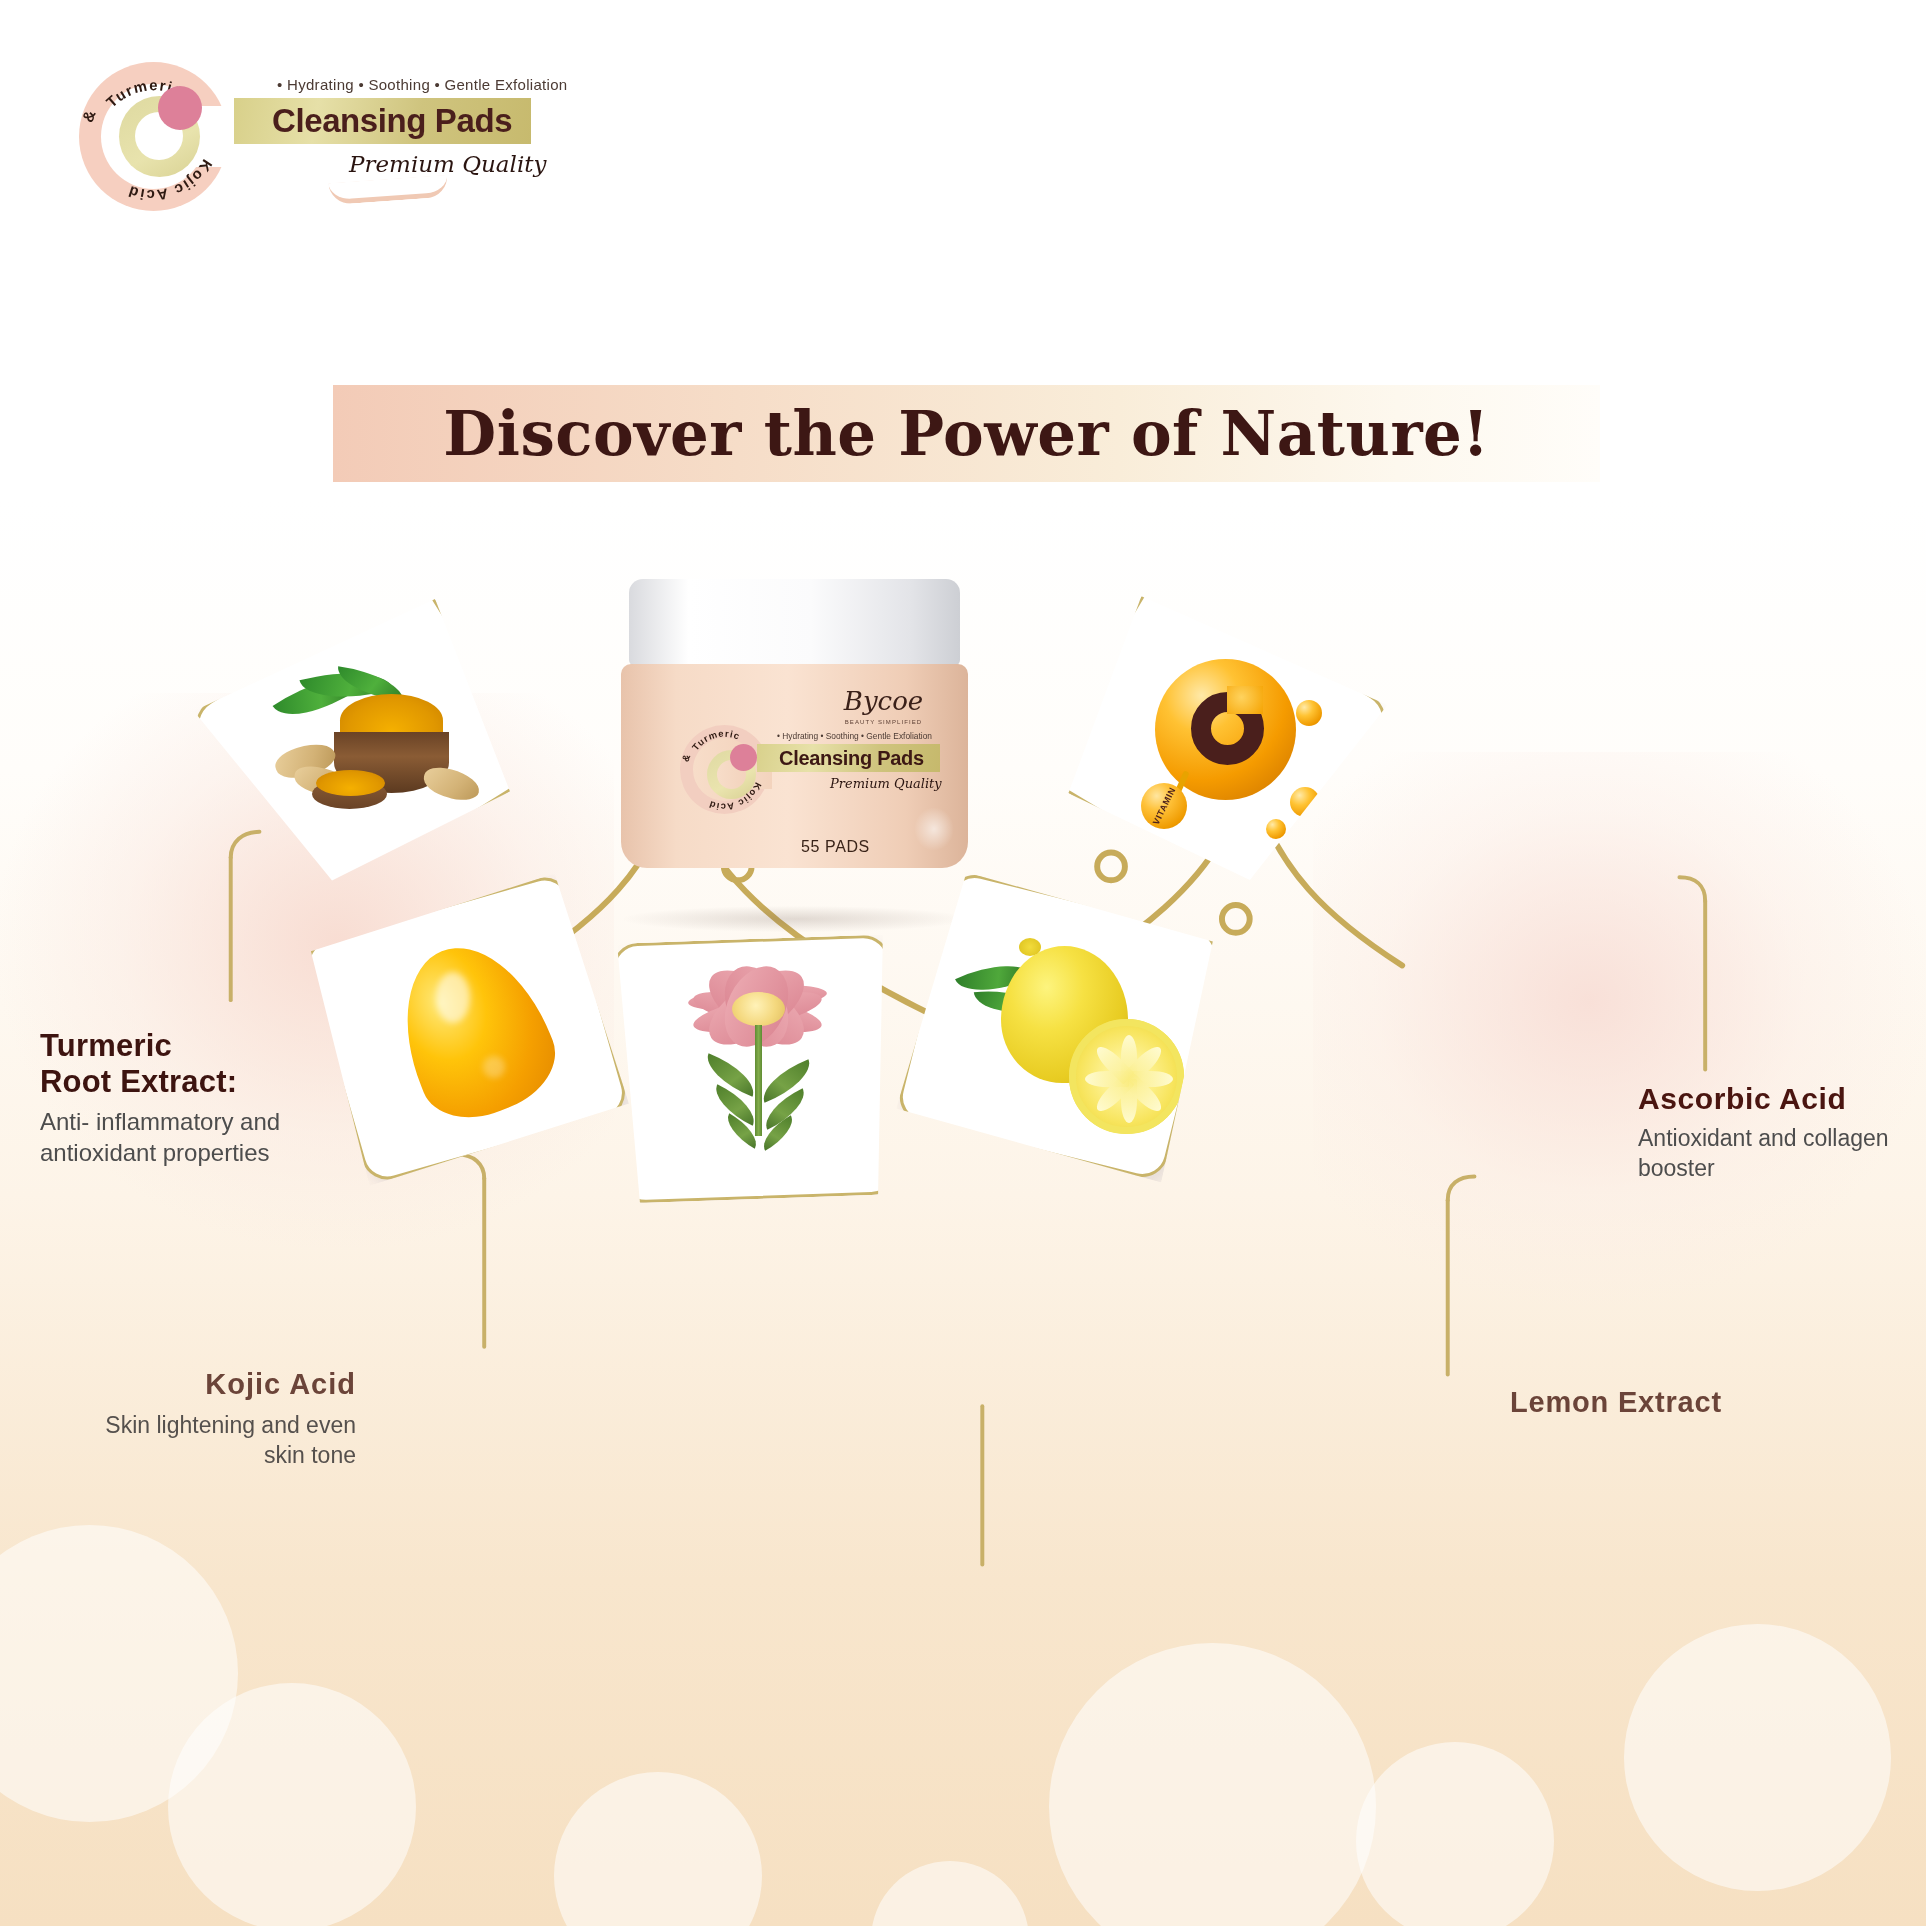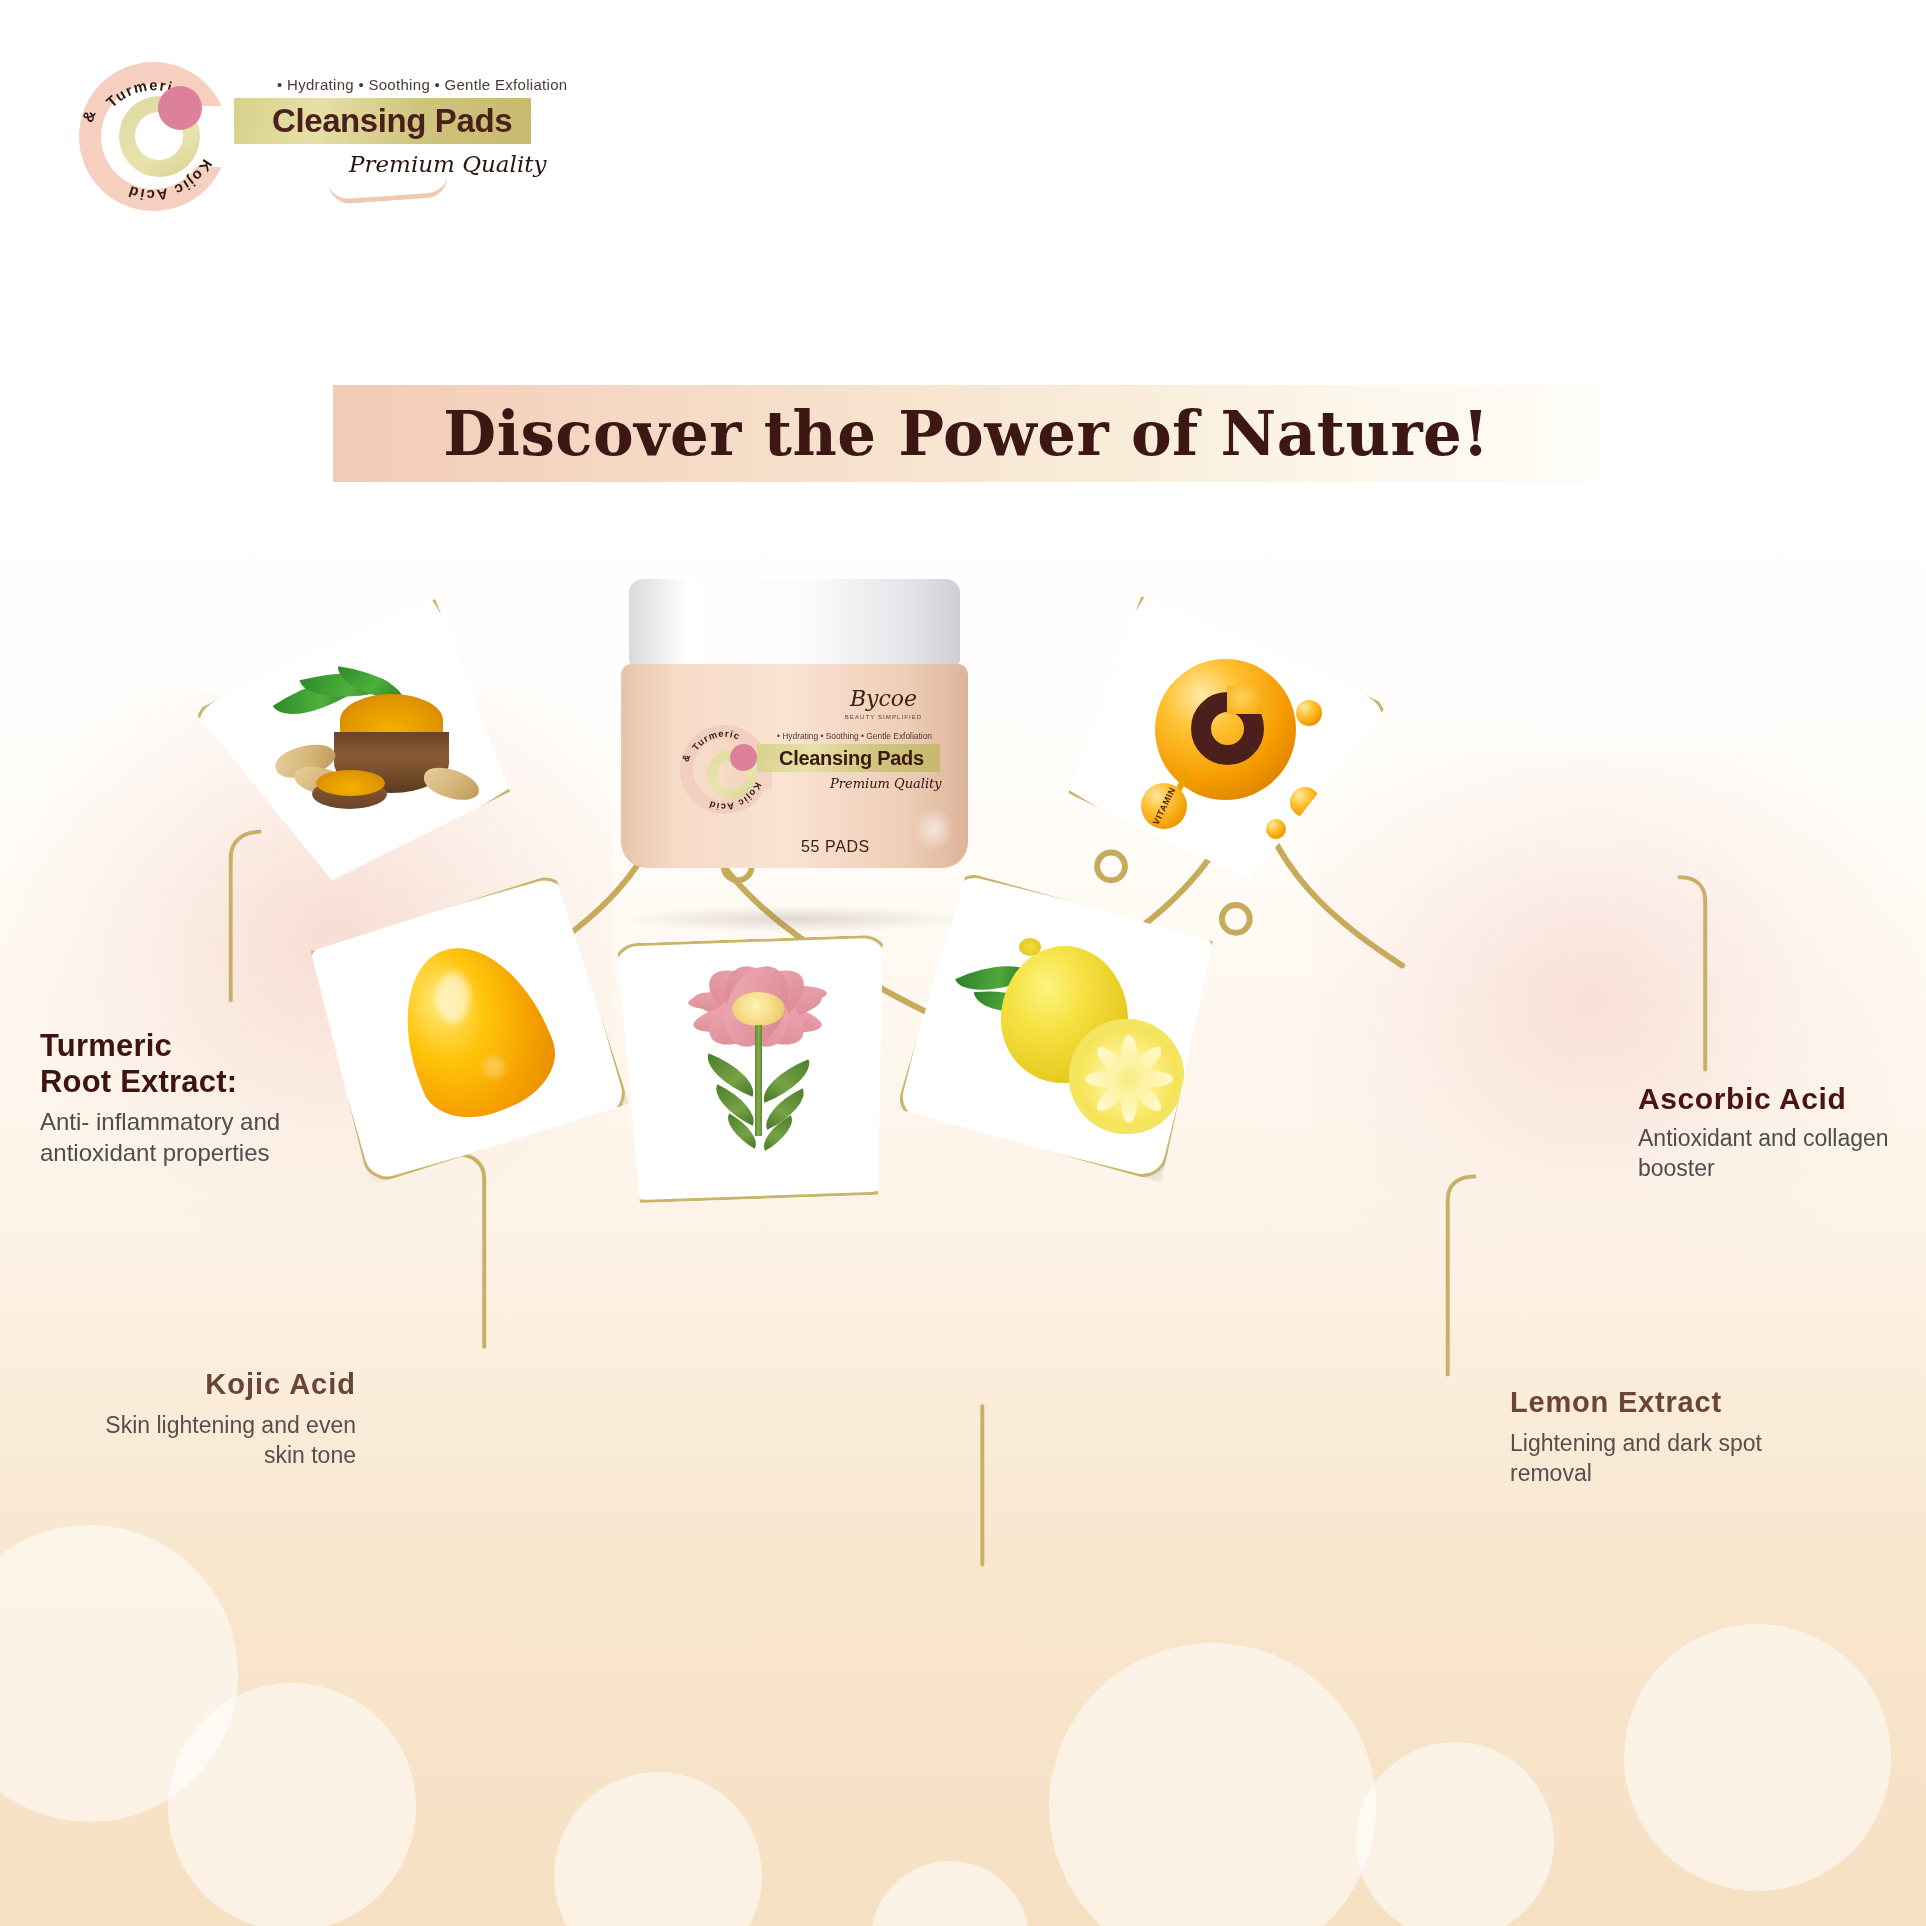--- a/index.html
+++ b/index.html
@@ -119,21 +119,21 @@
   #jar-body {
     position:absolute; left:0; top:85px; width:347px; height:204px;
     border-radius:10px 10px 26px 26px;
     background:linear-gradient(to right,#e8c3ab 0%,#f6dbc7 16%,#fae3d2 48%,#efcdb6 82%,#dcb49a 100%);
   }
   #jar-brand {
     position:absolute; left:203px; top:107px; width:119px; text-align:center;
   }
   #jar-brand-name {
     font-family:"DejaVu Serif", serif; font-style:italic;
-    font-size:22px; color:#3a2019;
+    font-size:26px; color:#3a2019;
   }
   #jar-brand-sub {
     font-size:6px; color:#5e4035; letter-spacing:1.1px; margin-top:3px;
   }
   #jar-label { position:absolute; left:59px; top:146px; width:277px; height:95px; }
   .jl-ring { position:absolute; left:0; top:0; width:89px; height:89px; }
   .jl-c-pink { position:absolute; inset:0; border-radius:50%; background:#f2cec0; }
   .jl-c-hole { position:absolute; left:13px; top:13px; width:63px; height:63px; border-radius:50%;
     background:linear-gradient(to right,#f7ddc9,#f3d3bd); }
   .jl-c-notch { position:absolute; right:-3px; top:26px; width:38px; height:38px;
@@ -487,20 +487,19 @@
 <div id="label-kojic">
   <div class="label-title">Kojic Acid</div>
   <div class="label-desc">Skin lightening and even skin tone</div>
 </div>
 
 <div id="label-chrys">
 </div>
 
 <div id="label-lemon">
   <div class="label-title">Lemon Extract</div>
-  <div class="label-desc">Lightening and dark spot removal</div>
 </div>
 
 <div id="label-ascorbic">
   <div class="label-title">Ascorbic Acid</div>
   <div class="label-desc">Antioxidant and collagen booster</div>
 </div>
 
 
 </body></html>

